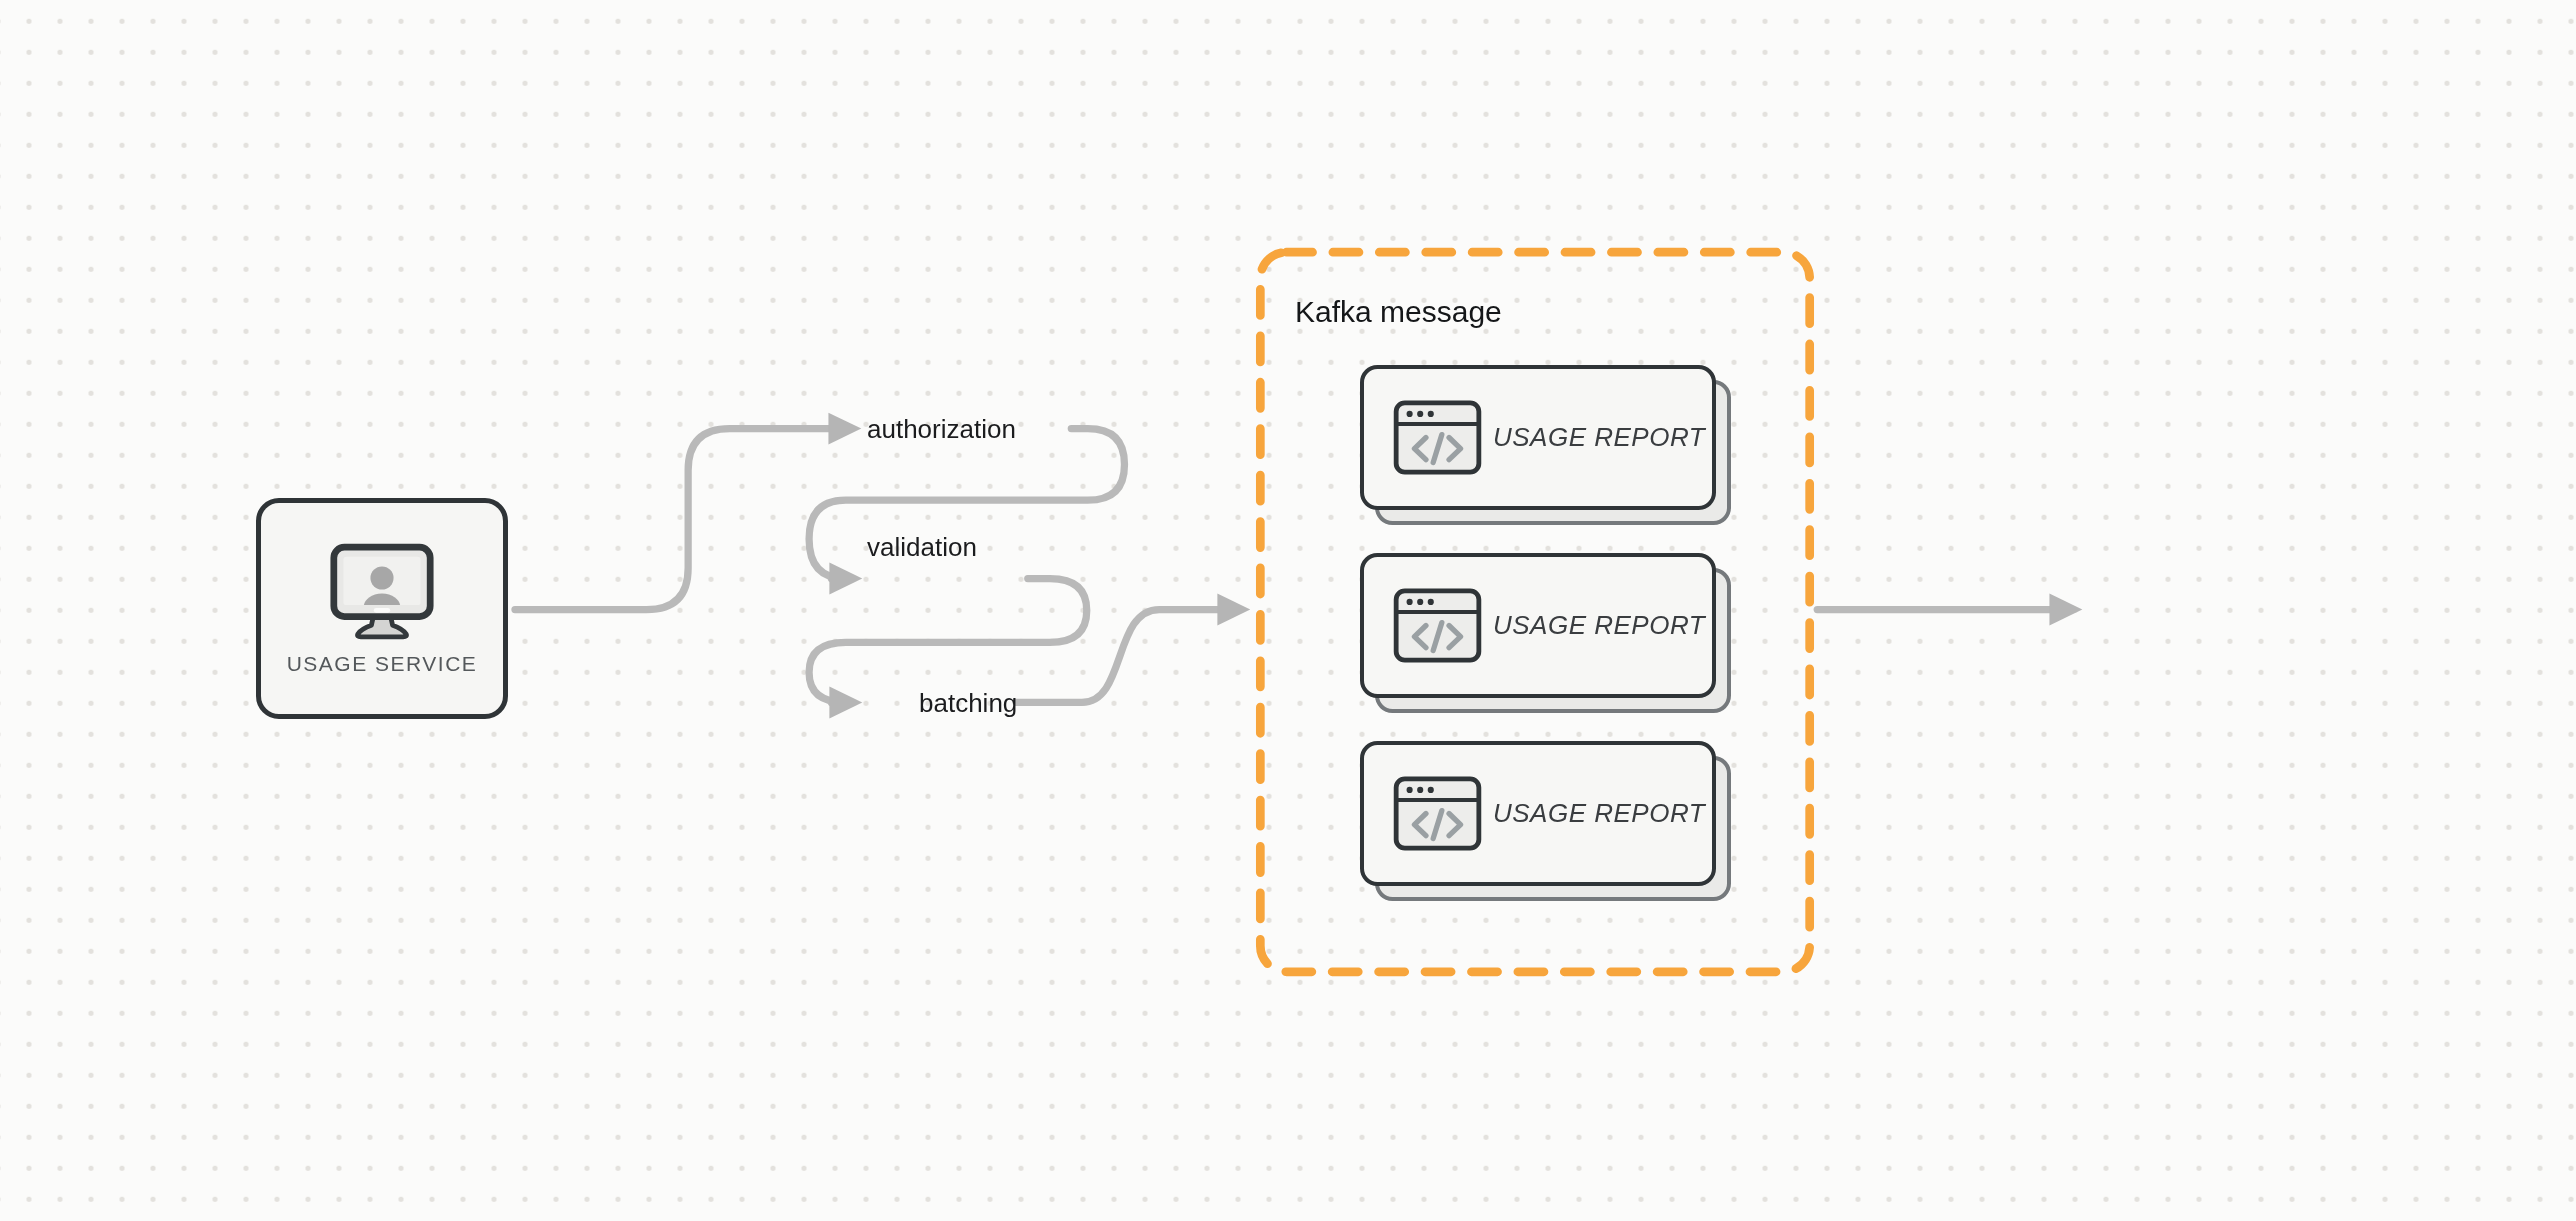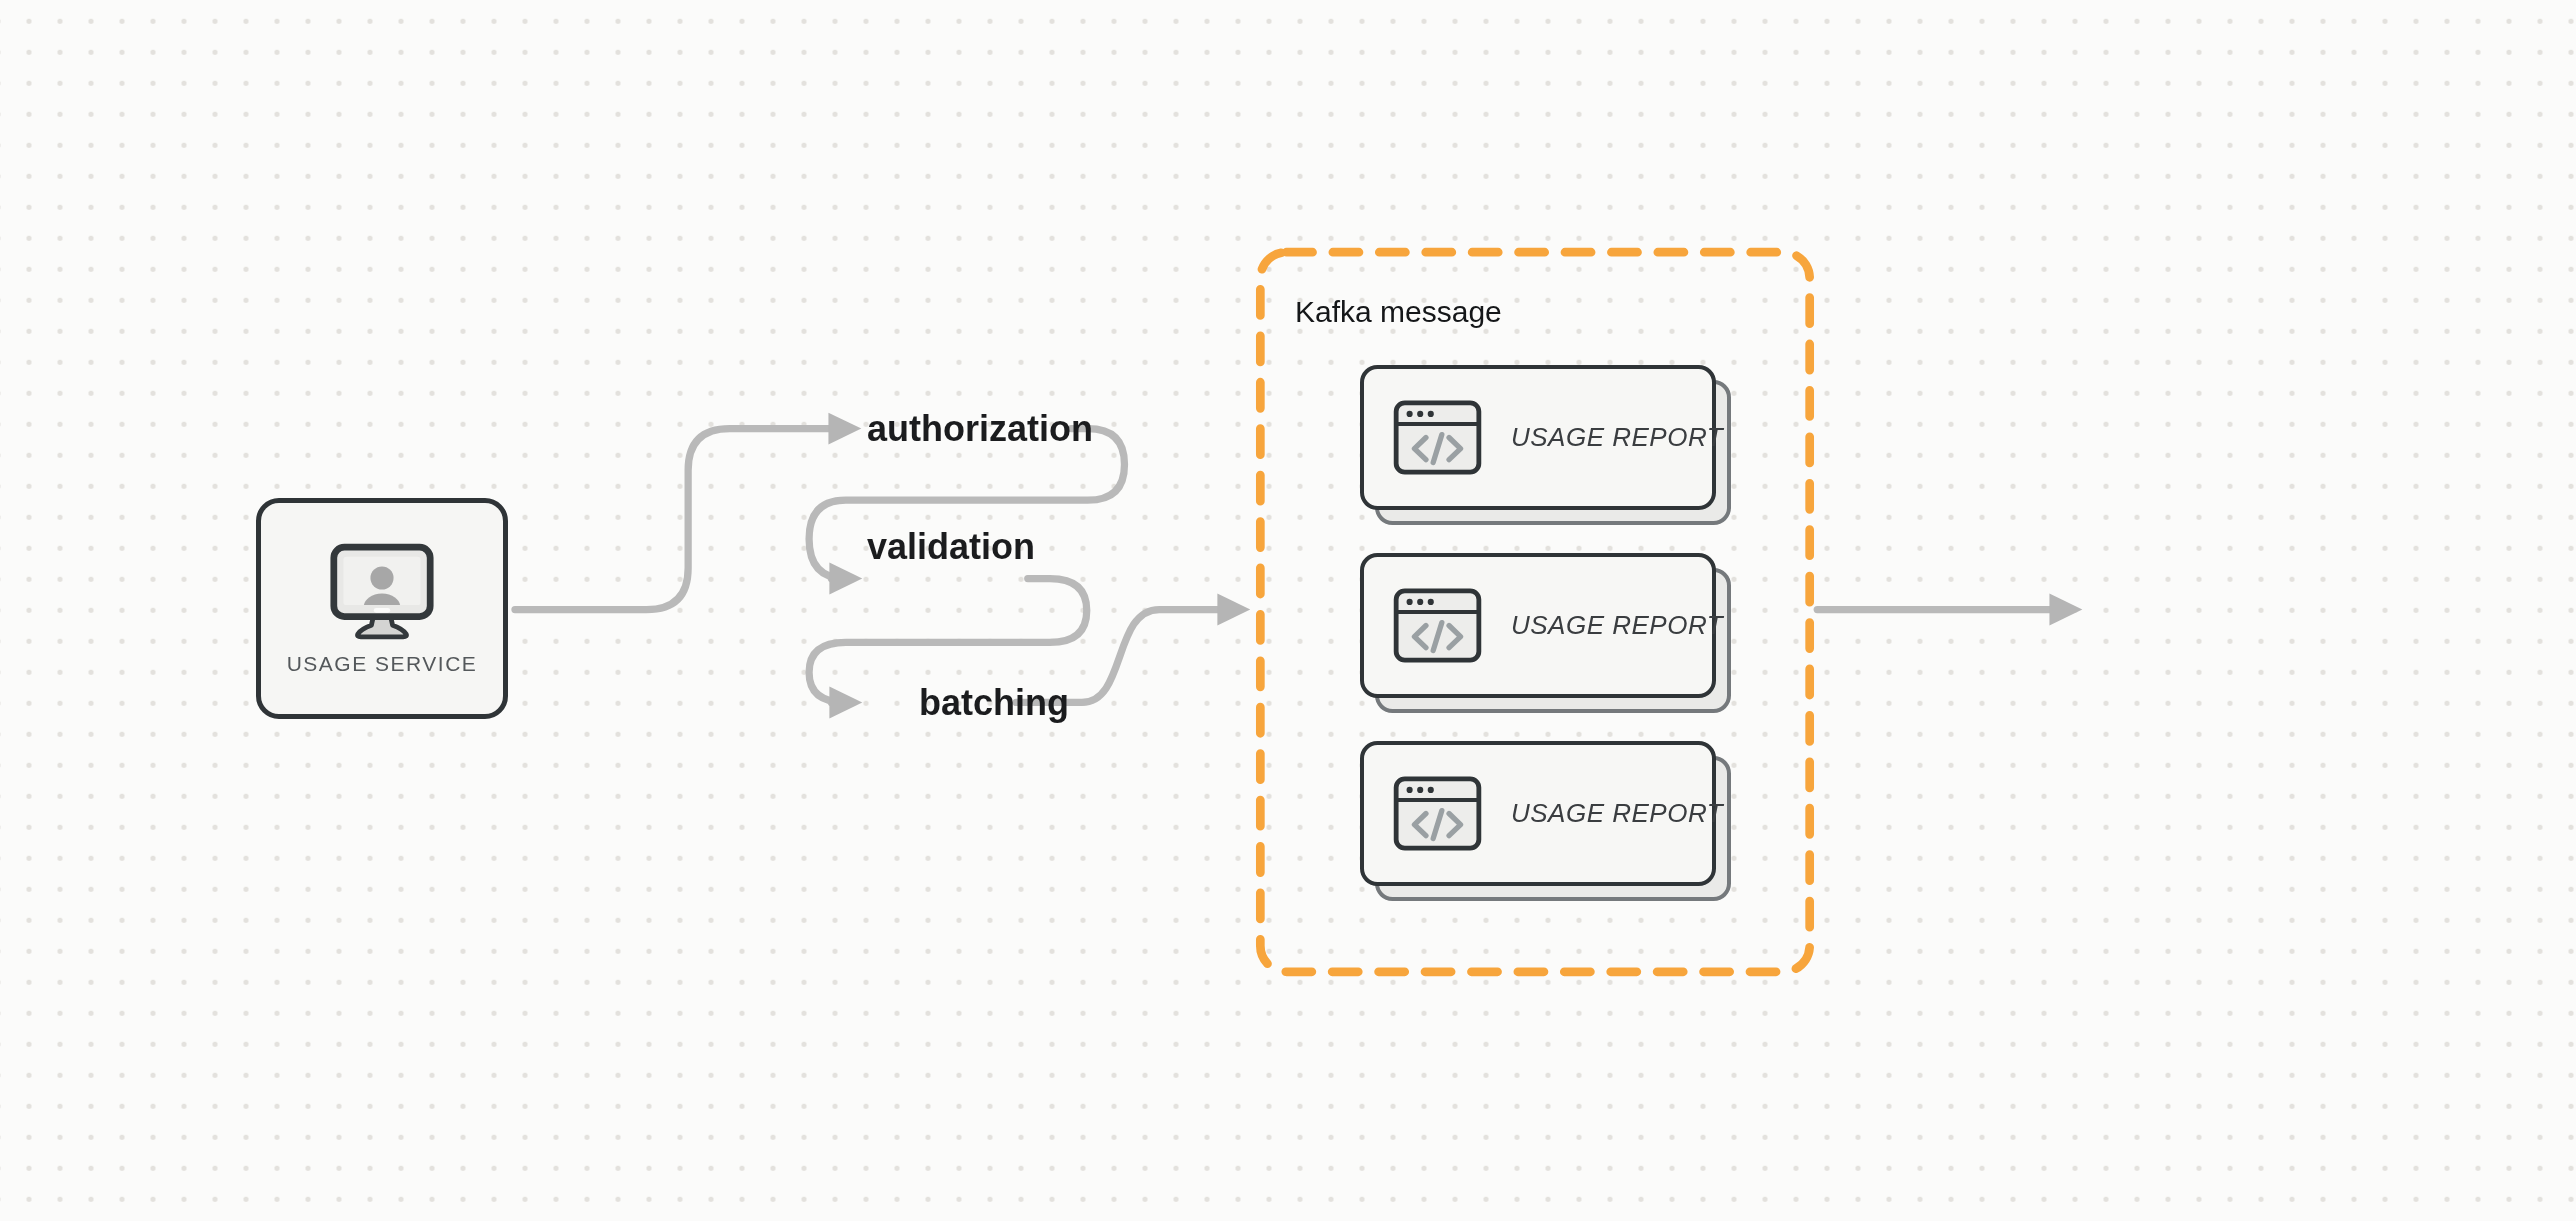--- a/index.html
+++ b/index.html
@@ -51,22 +51,22 @@
   .node-usage-service { left: 256px; top: 498px; width: 252px; height: 221px; padding-top: 39px; }
   .node-usage-service .node-label { margin-top: 9px; font-size: 21px; letter-spacing: 1.5px; }
 
   .node-kafka { left: 2098px; top: 471px; width: 220px; height: 276px; padding-top: 33px; border-width: 6.8px; border-radius: 27px; }
   .node-kafka .node-label { margin-top: 25px; font-size: 25px; letter-spacing: 4.8px; text-indent: 2.4px; }
 
   
   .step-label {
     position: absolute;
     transform: translateY(-50%);
-    font-size: 36px;
-    font-weight: 700;
+    font-size: 26px;
+    font-weight: 400;
     color: #1b1c1e;
     white-space: nowrap;
     z-index: 2;
   }
 
   
   .group {
     position: absolute;
     left: 1260px; top: 252px;
     width: 551px; height: 721px;
@@ -92,21 +92,21 @@
     position: absolute;
     left: 100px;
     width: 356px; height: 145px;
     box-sizing: border-box;
     background: #f7f7f5;
     border: 4.8px solid #2f3437;
     border-radius: 17.4px;
     display: flex;
     align-items: center;
     padding-left: 29px;
-    gap: 29px;
+    gap: 11px;
   }
   .card::before {
     content: "";
     position: absolute;
     left: 10.6px; top: 10.6px;
     width: 356px; height: 145px;
     box-sizing: border-box;
     background: #eaeae8;
     border: 4.8px solid #75797c;
     border-radius: 17.4px;

